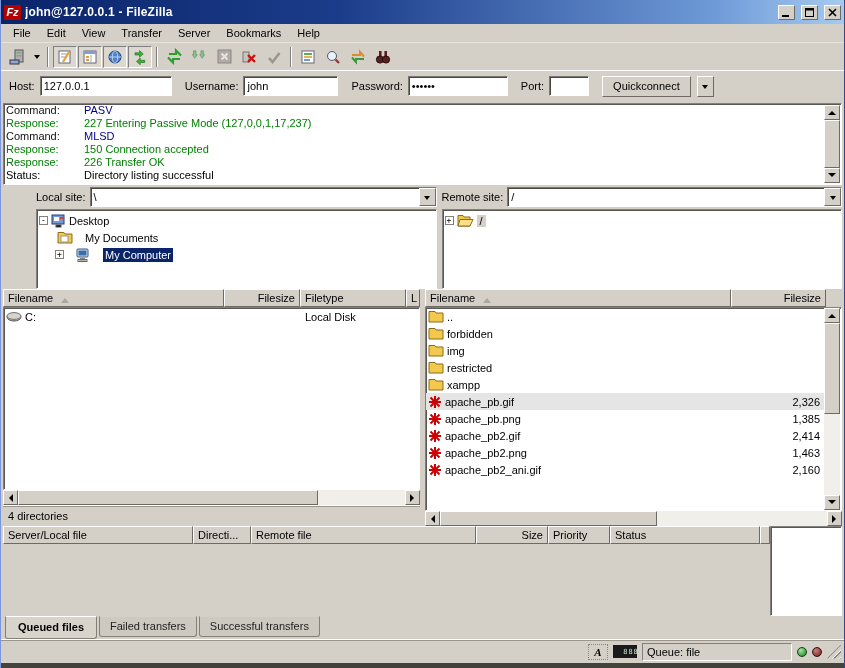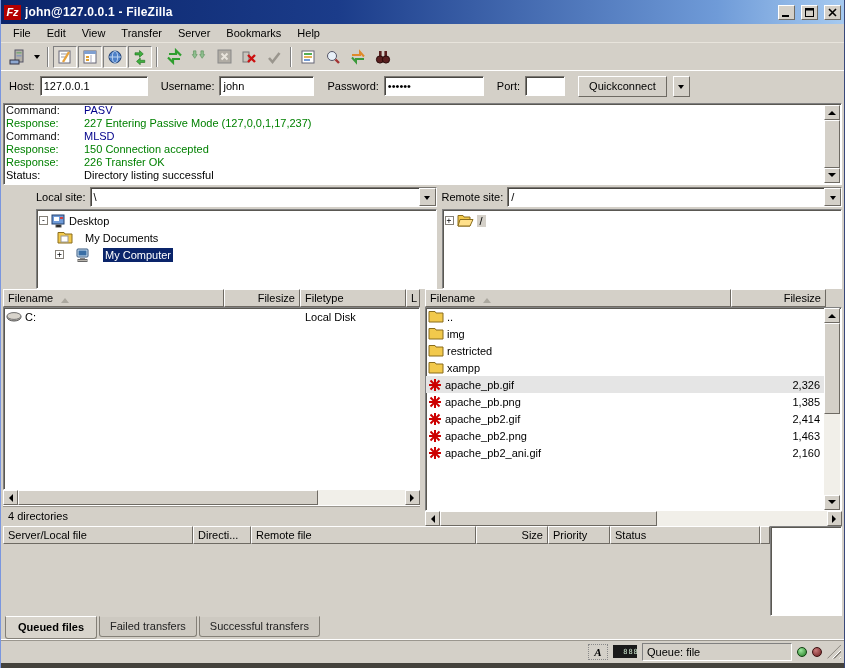--- a/index.html
+++ b/index.html
@@ -243,21 +243,21 @@
           <rect x="4" y="2" width="2.6" height="6" fill="#5a2020"></rect>
           <rect x="9.4" y="2" width="2.6" height="6" fill="#5a2020"></rect>
           <circle cx="5" cy="10.5" r="3.6" fill="#5a2020" stroke="#2a0a0a"></circle>
           <circle cx="11" cy="10.5" r="3.6" fill="#5a2020" stroke="#2a0a0a"></circle>
         </svg>
     </div>
   </div>
 
   <div class="quickbar">
     <label style="margin-left:0">Host:</label>
-    <input class="field" style="width: 108px;" value="127.0.0.1">
+    <input class="field" style="width: 132px;" value="127.0.0.1">
     <label>Username:</label>
     <input class="field" style="width: 95px;" value="john">
     <label>Password:</label>
     <input class="field" style="width: 100px;" value="••••••">
     <label>Port:</label>
     <input class="field" style="width: 40px;" value="">
     <button class="qc-btn raised">Quickconnect</button>
     <div class="qc-drop raised">
         <span class="tri-down"></span>
       </div>
@@ -447,20 +447,31 @@
             </span>
             <span class="fsize"></span>
           </div>
         <div class="frow">
             <span class="fname">
               <span class="icon folder">
                 <svg width="16" height="13">
                   <path d="M1 4 L1 12 L15 12 L15 3 L8 3 L7 1.5 L1 1.5 Z" fill="#f2c94c" stroke="#8a6d1c"></path>
                 </svg>
               </span>
+              <span>forbidden</span>
+            </span>
+            <span class="fsize"></span>
+          </div>
+        <div class="frow">
+            <span class="fname">
+              <span class="icon folder">
+                <svg width="16" height="13">
+                  <path d="M1 4 L1 12 L15 12 L15 3 L8 3 L7 1.5 L1 1.5 Z" fill="#f2c94c" stroke="#8a6d1c"></path>
+                </svg>
+              </span>
               <span>img</span>
             </span>
             <span class="fsize"></span>
           </div>
         <div class="frow">
             <span class="fname">
               <span class="icon folder">
                 <svg width="16" height="13">
                   <path d="M1 4 L1 12 L15 12 L15 3 L8 3 L7 1.5 L1 1.5 Z" fill="#f2c94c" stroke="#8a6d1c"></path>
                 </svg>

